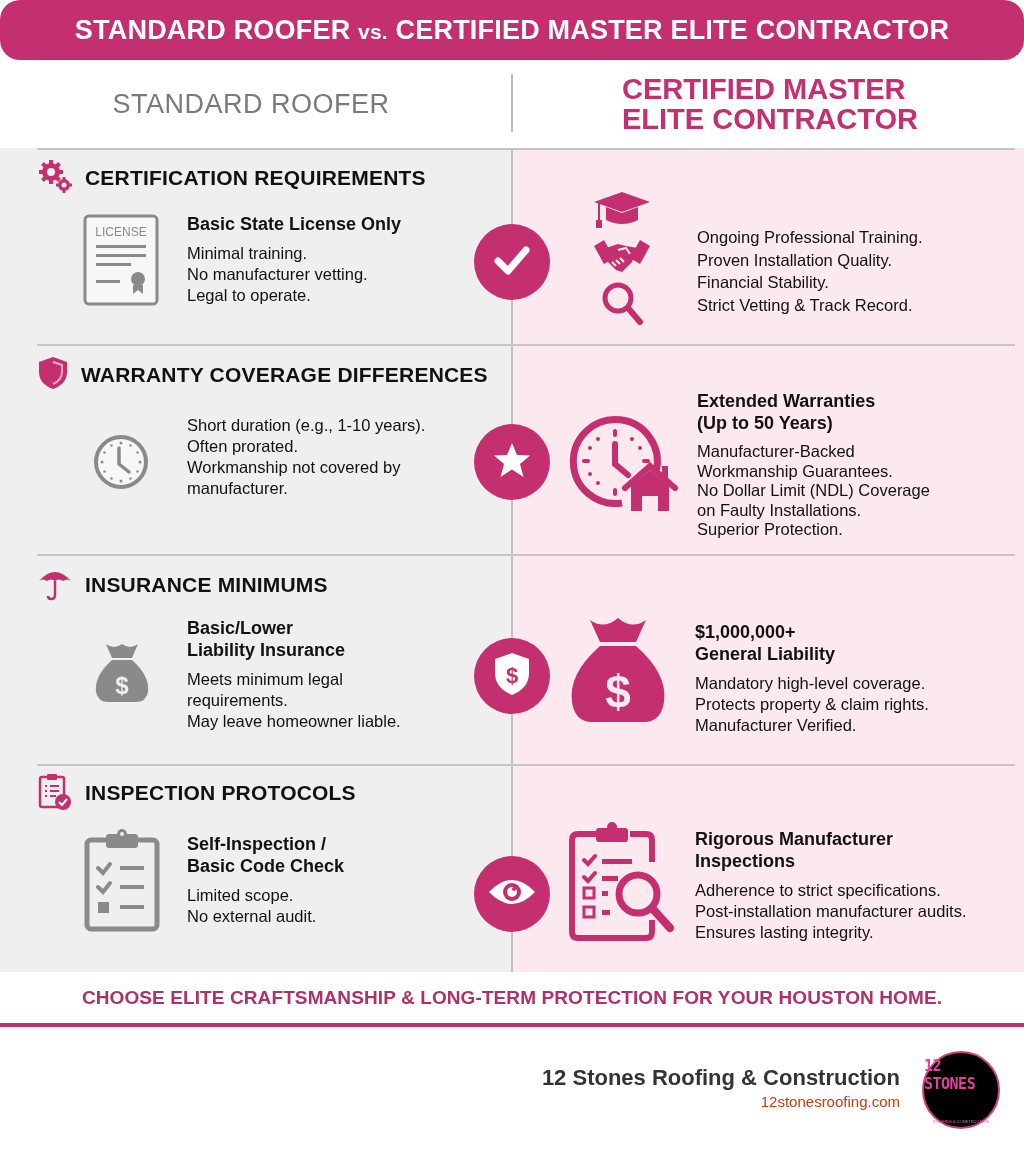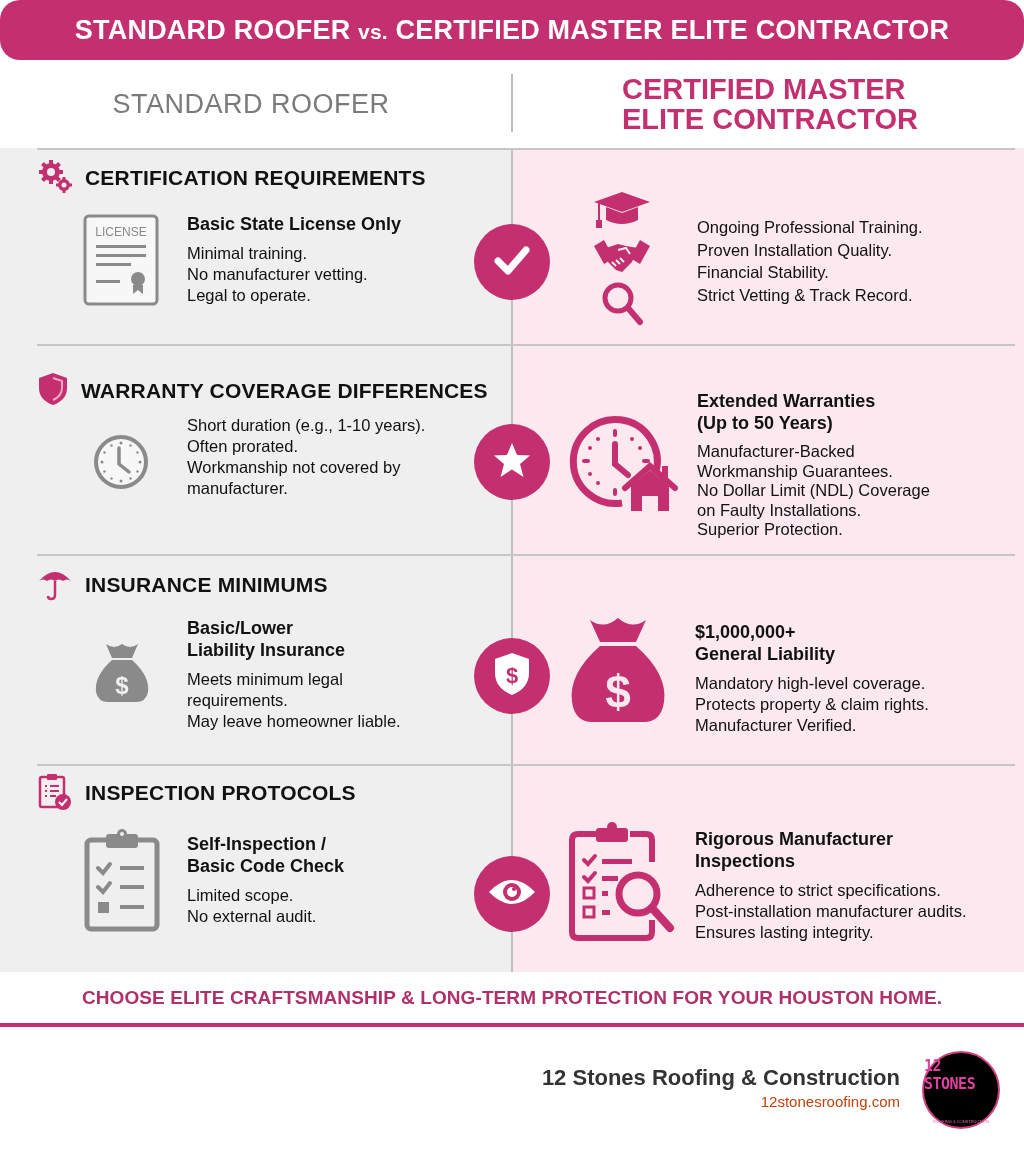--- a/index.html
+++ b/index.html
@@ -121,30 +121,30 @@
         <path d="M58 10 L48 4 L38 22 L48 28 Z" fill="#c4306f"></path>
         <path d="M14 12 L26 8 L34 10 L46 12 L40 26 L30 36 L24 34 L16 26 Z" fill="#c4306f"></path>
         <path d="M26 14 L34 12 L38 18" fill="none" stroke="#fbe9ef" stroke-width="2"></path>
         <path d="M20 26 L24 30 M24 24 L28 28 M28 22 L32 26" stroke="#fbe9ef" stroke-width="2"></path>
       </svg></div>
   <div style="margin-left:8px;"><svg width="44" height="46" viewBox="0 0 44 46">
         <circle cx="18" cy="18" r="13" fill="none" stroke="#c4306f" stroke-width="5"></circle>
         <line x1="28" y1="28" x2="40" y2="42" stroke="#c4306f" stroke-width="6" stroke-linecap="round"></line>
       </svg></div>
 </div>
-<div class="block" style="left:697px;top:216px;width:310px;">
+<div class="block" style="left:697px;top:226px;width:310px;">
   <div class="p" style="margin-top:0;line-height:22.5px;">
     <div>Ongoing Professional Training.</div>
     <div>Proven Installation Quality.</div>
     <div>Financial Stability.</div>
     <div>Strict Vetting &amp; Track Record.</div>
   </div>
 </div>
 
-<div class="sec-title" style="top:355px;margin-top:16px;">
+<div class="sec-title" style="top:355px;">
   <span class="ic">
     <svg width="32" height="36" viewBox="0 0 32 36">
         <path d="M16 2 L30 7 L30 17 Q30 29 16 34 Q2 29 2 17 L2 7 Z" fill="#c4306f"></path>
         <path d="M16 7 L25 10 L25 17 Q25 25 16 29" fill="none" stroke="#f3a8c8" stroke-width="2"></path>
       </svg>
   </span>
   <span class="t">WARRANTY COVERAGE DIFFERENCES</span>
 </div>
 <div class="ic" style="position:absolute;left:93px;top:434px;">
   <svg width="56" height="56" viewBox="0 0 56 56">

